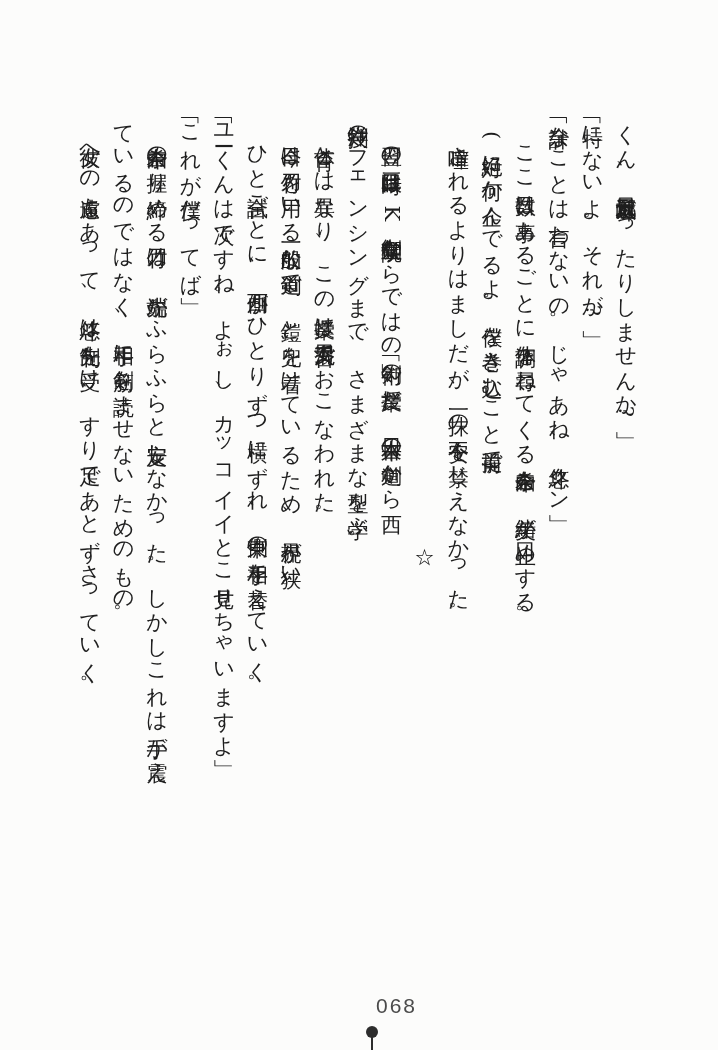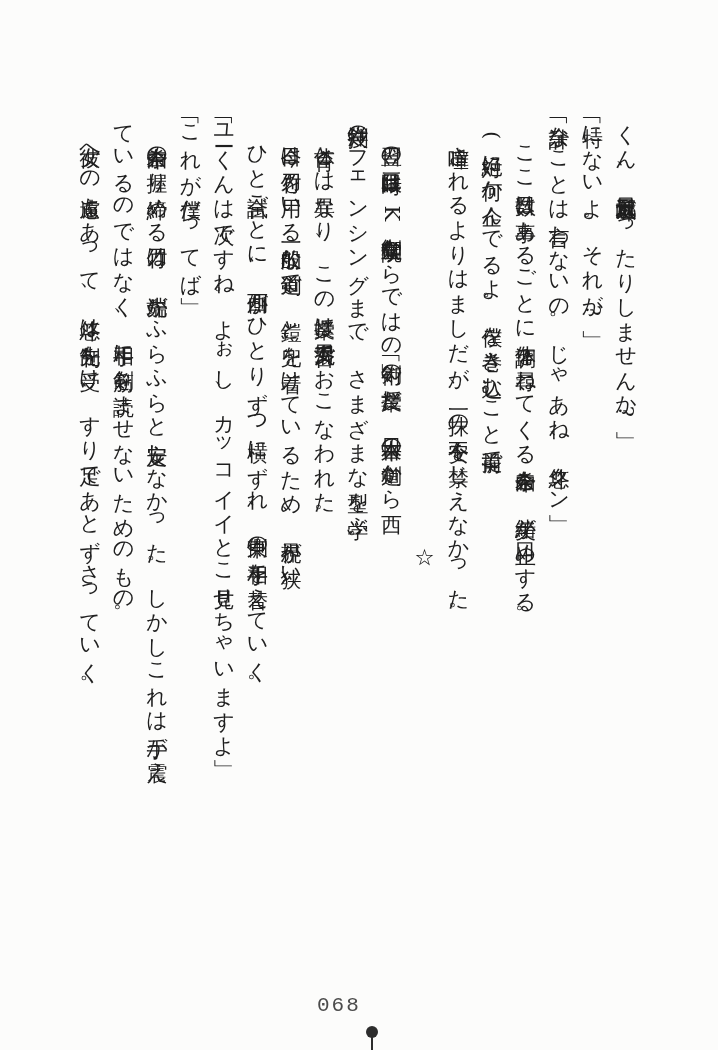--- a/index.html
+++ b/index.html
@@ -43,22 +43,22 @@
   .text-block p.star-line {
     text-align: center;         
     font-size: 20px;
     letter-spacing: 0;
   }
   .page-number {
     position: absolute;
     top: 994px;
     left: 317px;
     width: 100px;
-    text-align: left;
-    font-family: Liberation Mono, monospace;
+    text-align: right;
+    font-family: Liberation Sans, sans-serif;
     font-size: 21px;
     letter-spacing: 2px;
     color: #4b4b4b;
   }
   .binding-dot {
     position: absolute;
     left: 366px;
     top: 1026px;
     width: 12px;
     height: 12px;

